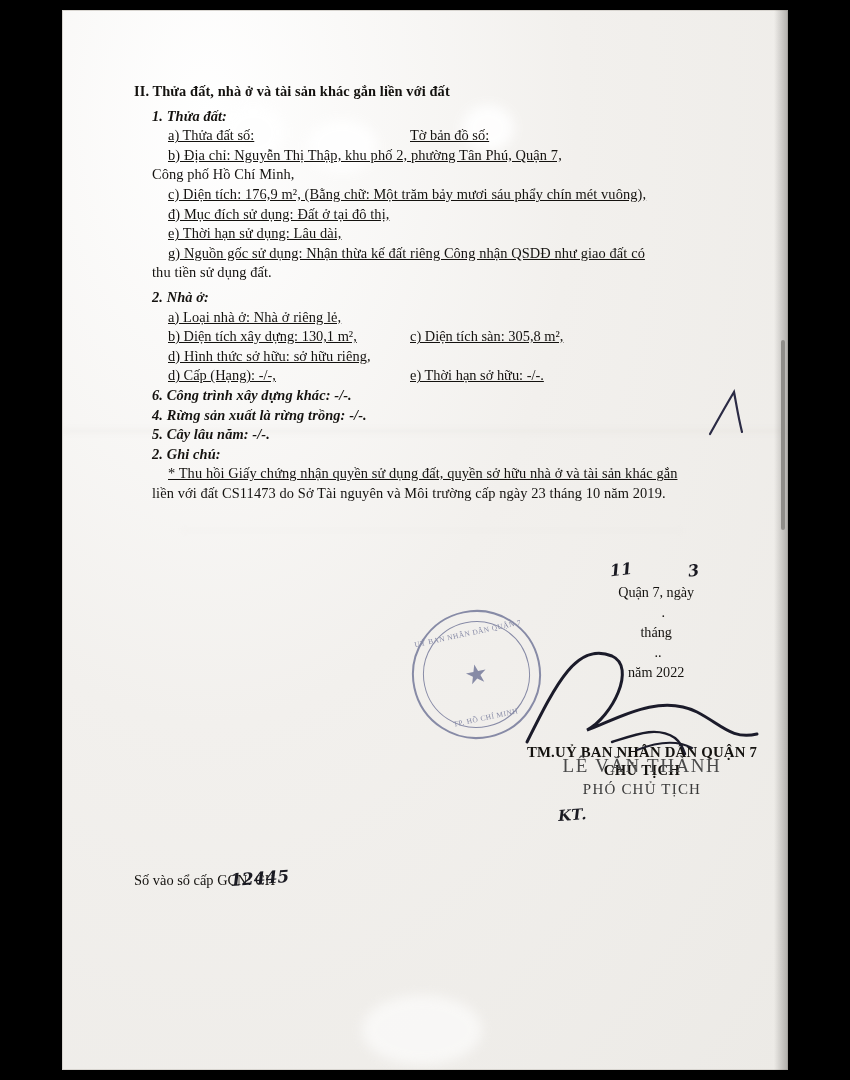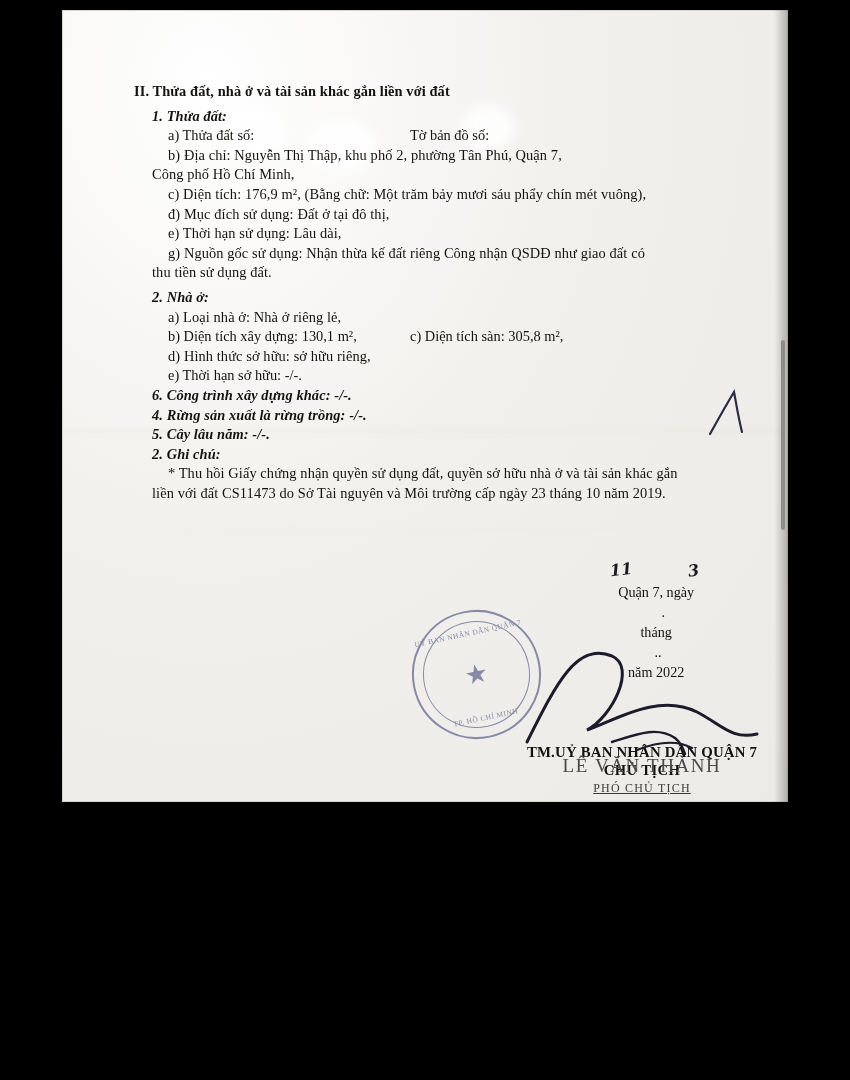--- a/index.html
+++ b/index.html
@@ -20,21 +20,21 @@
     height: 1080px;
     background: #000;
   }
 
   
   .page {
     position: absolute;
     left: 62px;
     top: 10px;
     width: 726px;
-    height: 792px;
+    height: 1060px;
     background: #f3f1ee;
     background-image:
       radial-gradient(ellipse at 20% 10%, #ffffff 0%, #f2f0ed 45%, #eceae6 100%);
     box-shadow: 0 0 0 1px #d8d5d0 inset;
     overflow: hidden;
   }
   
   .blotch {
     position: absolute;
     border-radius: 50%;
@@ -84,21 +84,21 @@
   .ln {
     font-size: 14.4px;
     line-height: 19.6px;
     white-space: pre;
     letter-spacing: .1px;
   }
   .bold { font-weight: bold; }
   .bi { font-weight: bold; font-style: italic; }
 
   .indent1 { padding-left: 18px; }
-  .indent2 { padding-left: 34px; }
+  .indent2 { padding-left: 34px; text-decoration: underline; }
 
   .row2col {
     display: flex;
     font-size: 14.4px;
     line-height: 19.6px;
     white-space: pre;
   }
   .col-a { width: 242px; }
   .col-b { flex: 1; }
 
@@ -124,25 +124,24 @@
     letter-spacing: .2px;
     margin-top: 2px;
   }
   .sign-sub {
     font-size: 14.6px;
     font-weight: bold;
     letter-spacing: .4px;
     margin-top: 1px;
   }
   .sign-sub2 {
-    font-size: 12px;
+    font-size: 15px;
     letter-spacing: 1.2px;
     margin-top: 2px;
     color: #3a3a3a;
-    text-decoration: underline;
   }
   .handwrite {
     font-family: "DejaVu Serif", serif;
     font-style: italic;
     font-weight: bold;
     color: #1a1a22;
   }
   .hw-day { position: absolute; left: 118px; top: -2px; font-size: 16px; transform: rotate(-6deg); }
   .hw-month { position: absolute; left: 196px; top: -1px; font-size: 16px; transform: rotate(-8deg); }
   .hw-kt { position: absolute; left: 66px; top: 44px; font-size: 15px; transform: rotate(-4deg); }
@@ -269,20 +268,21 @@
       <div class="ln indent2">a) Loại nhà ở: Nhà ở riêng lẻ,</div>
 
       <div class="row2col indent2">
         <span class="col-a">b) Diện tích xây dựng: 130,1 m²,</span>
         <span class="col-b">c) Diện tích sàn: 305,8 m²,</span>
       </div>
 
       <div class="ln indent2">d) Hình thức sở hữu: sở hữu riêng,</div>
 
       <div class="row2col indent2">
+        <span class="col-a">d) Cấp (Hạng): -/-,</span>
         <span class="col-b">e) Thời hạn sở hữu: -/-.</span>
       </div>
 
       <div class="ln bi indent1">6. Công trình xây dựng khác: -/-.</div>
       <div class="ln bi indent1">4. Rừng sản xuất là rừng trồng: -/-.</div>
       <div class="ln bi indent1">5. Cây lâu năm: -/-.</div>
       <div class="ln bi indent1">2. Ghi chú:</div>
       <div class="ln indent2">* Thu hồi Giấy chứng nhận quyền sử dụng đất, quyền sở hữu nhà ở và tài sản khác gắn</div>
       <div class="ln indent1">liền với đất CS11473 do Sở Tài nguyên và Môi trường cấp ngày 23 tháng 10 năm 2019.</div>
     </div>

